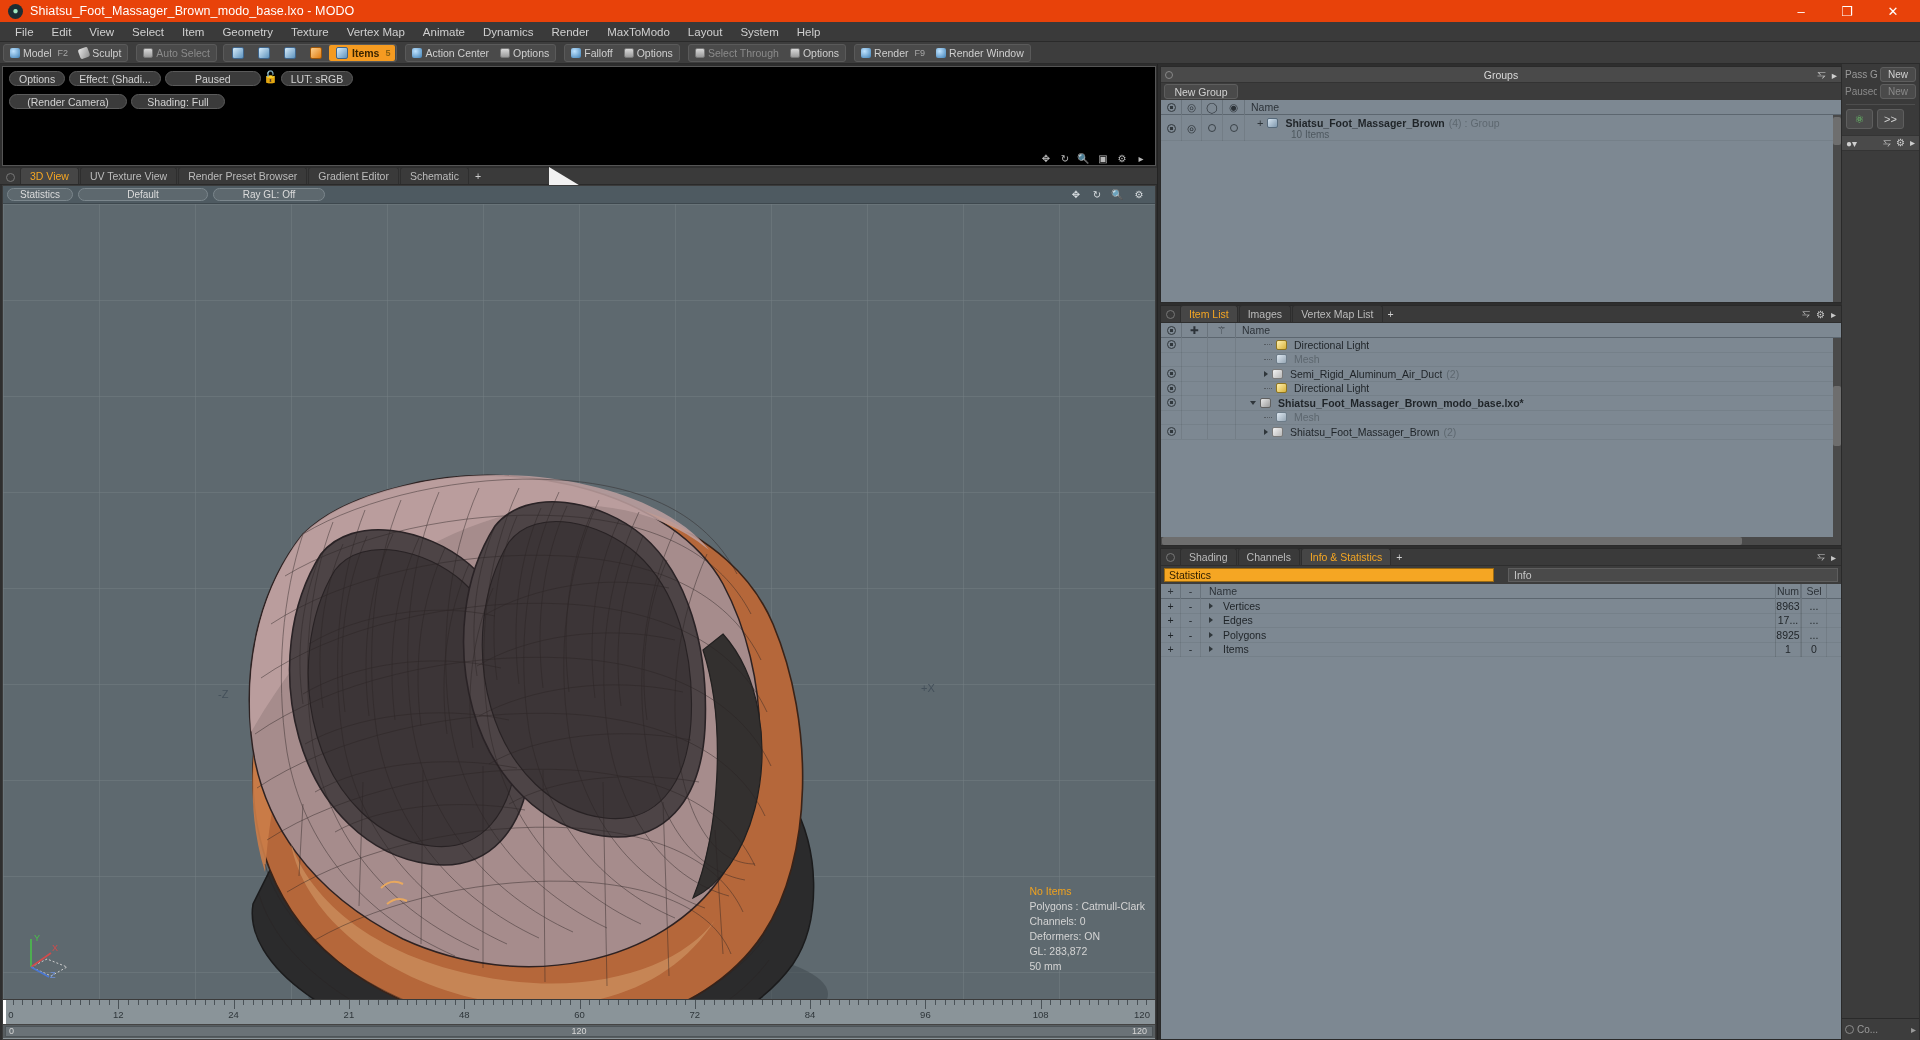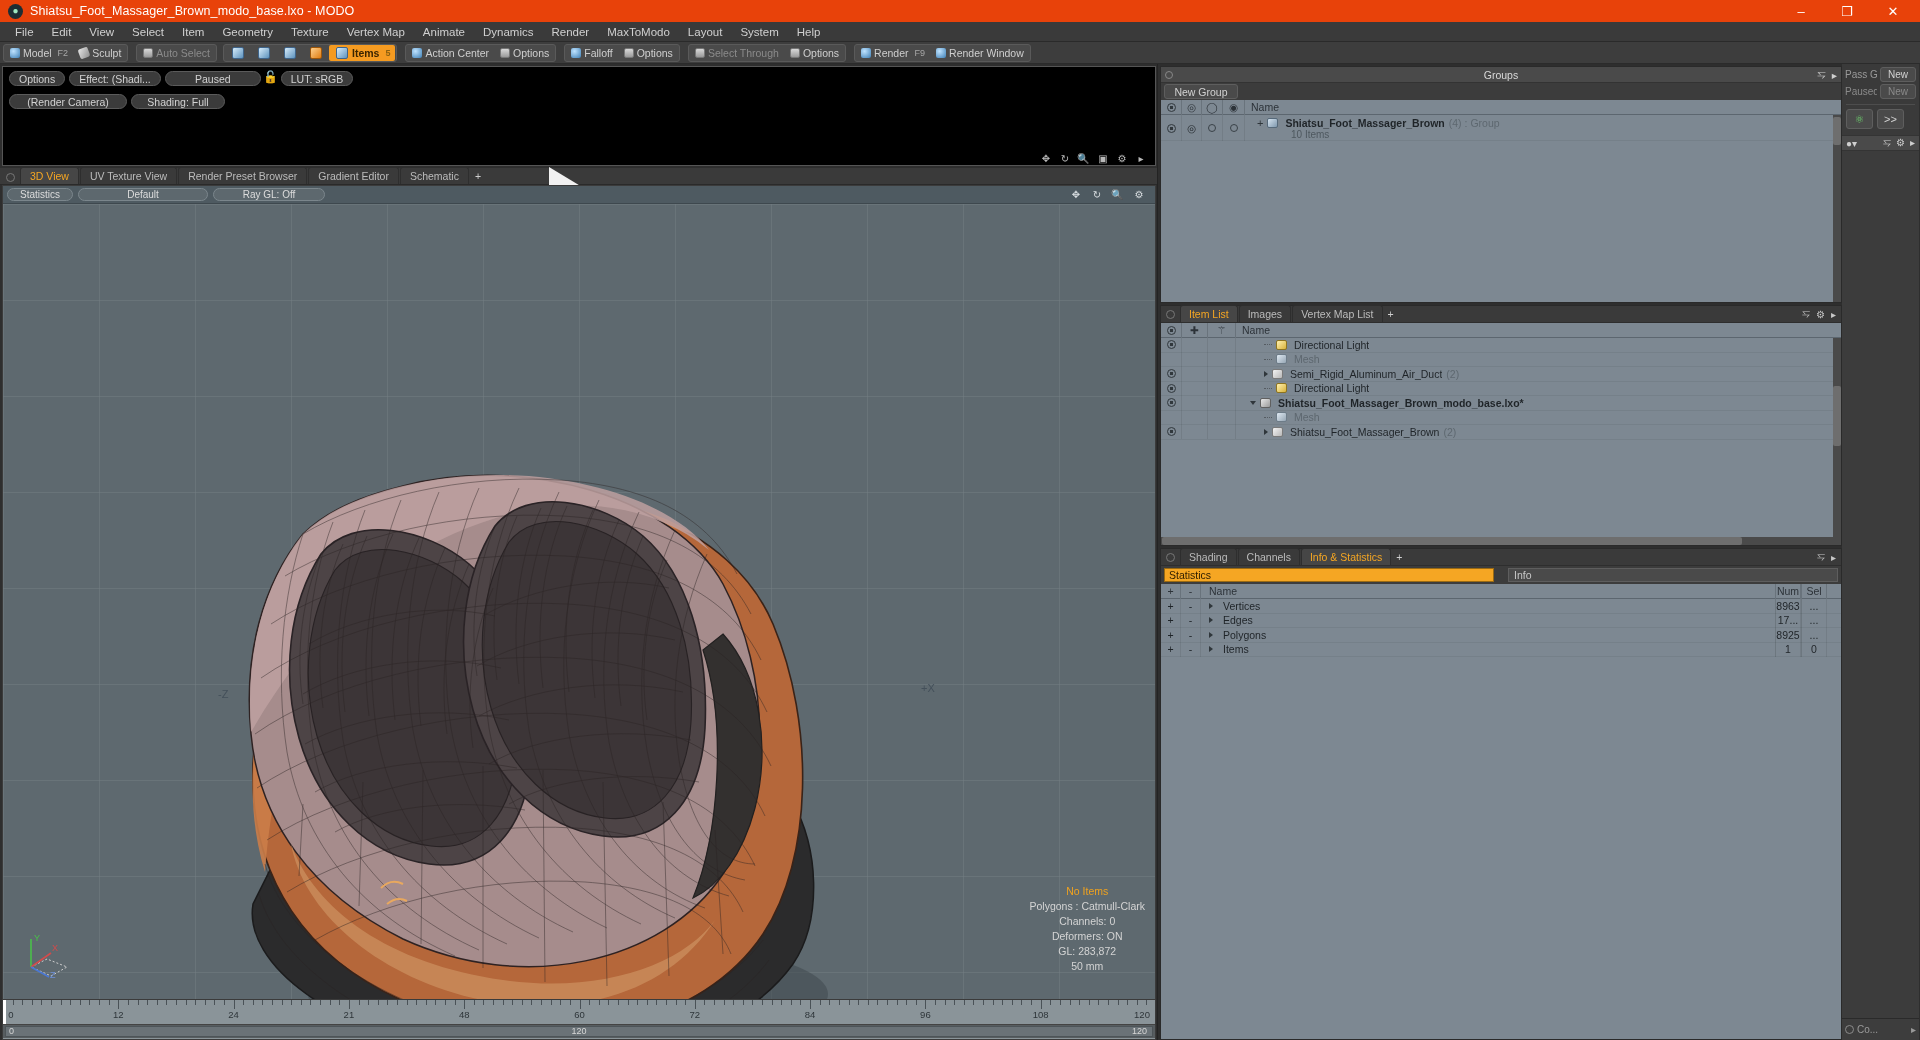--- a/index.html
+++ b/index.html
@@ -78,21 +78,21 @@
      background:
        linear-gradient(#5e696f,#5e696f);
      overflow:hidden;}
   .grid{position:absolute;inset:0;opacity:.14;
      background-image:linear-gradient(rgba(255,255,255,.5) 1px, transparent 1px),
                       linear-gradient(90deg, rgba(255,255,255,.5) 1px, transparent 1px);
      background-size:96px 96px;}
   .axis-z{position:absolute; left:215px; top:484px; font-size:11px;color:#44505a;}
   .axis-x{position:absolute; left:918px; top:478px; font-size:11px;color:#44505a;}
   .gizmo{position:absolute; left:14px; bottom:14px; width:60px;height:56px;}
-  .stats{position:absolute; right:10px; bottom:25px; text-align:center; font-size:10.5px;
+  .stats{position:absolute; right:10px; bottom:25px; text-align:left; font-size:10.5px;
      color:#d4d4d4; line-height:15px;}
   .stats .hl{ color:#f0a21e; }
 
   
   .model{position:absolute; left:0; top:0; width:1155px; height:800px;}
 
   
   .timeline{ height:40px; background:#8a9499; margin:0 1px 0 2px; position:relative;
      border:1px solid #3b3b3b; border-top:none;}
   .ruler{ height:24px; position:relative; background:#8a9499; overflow:hidden;}

